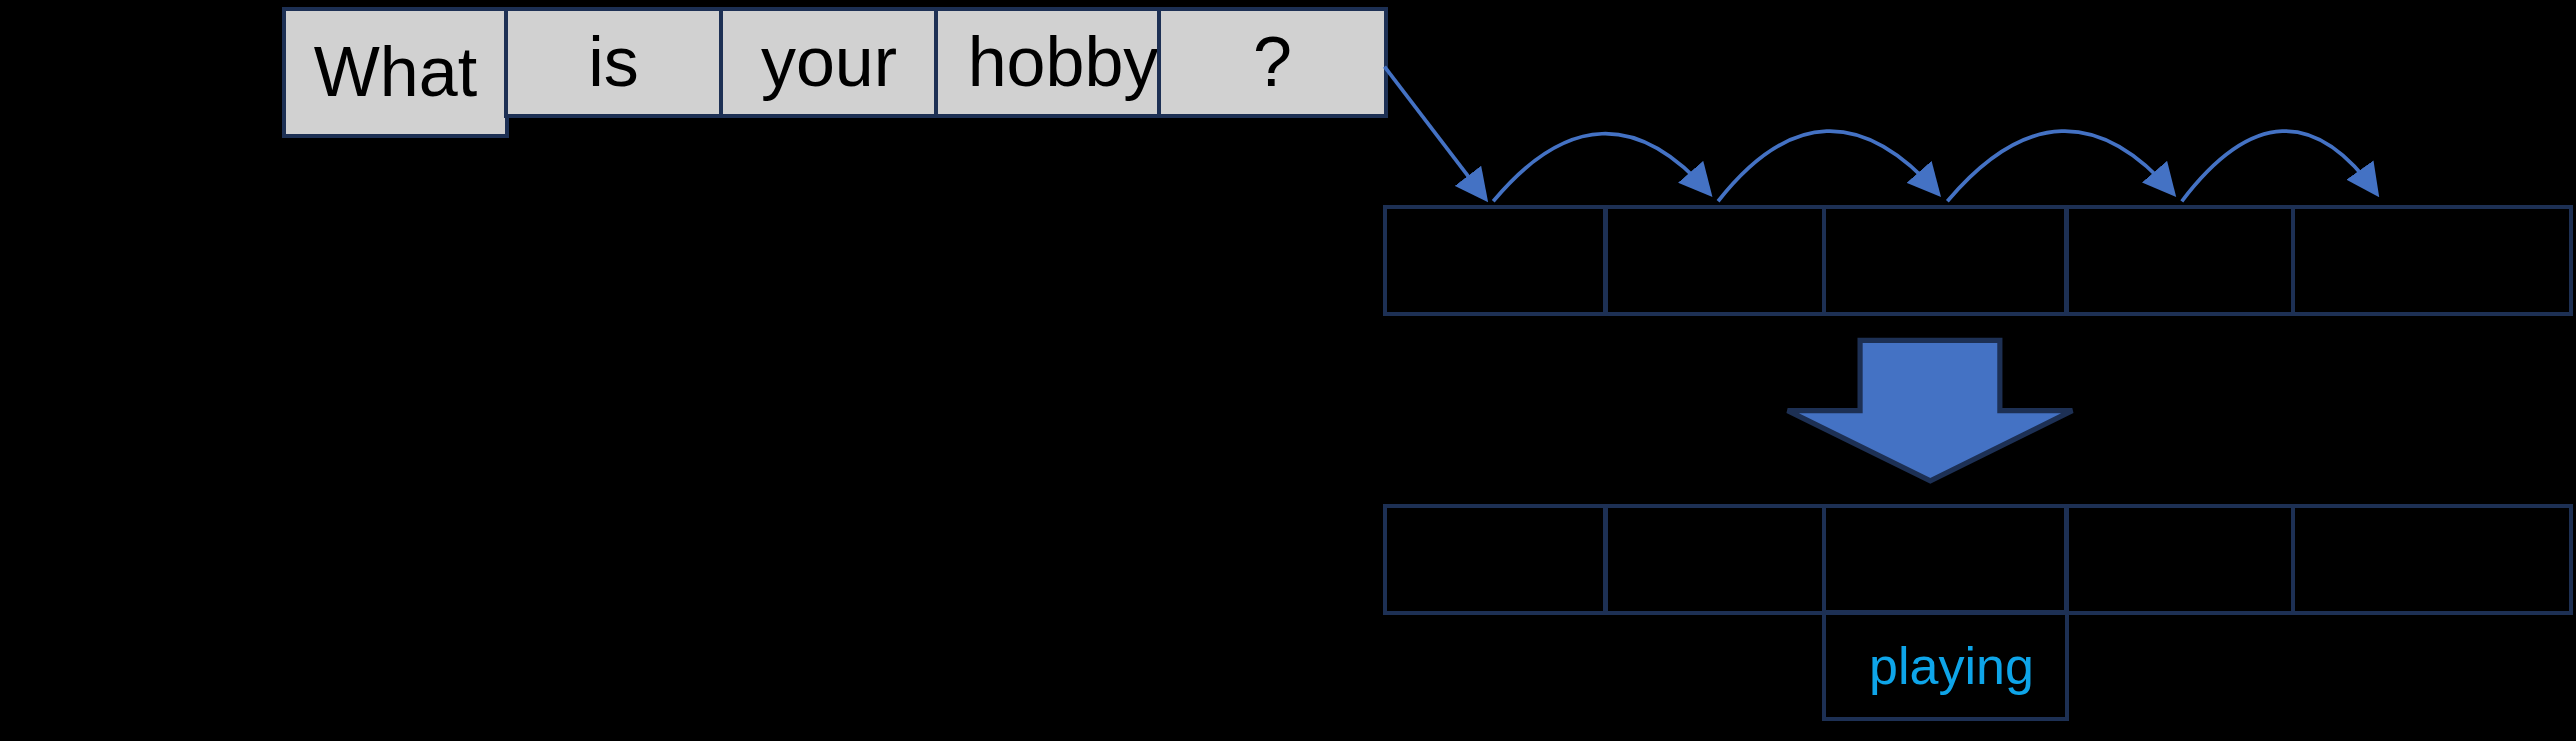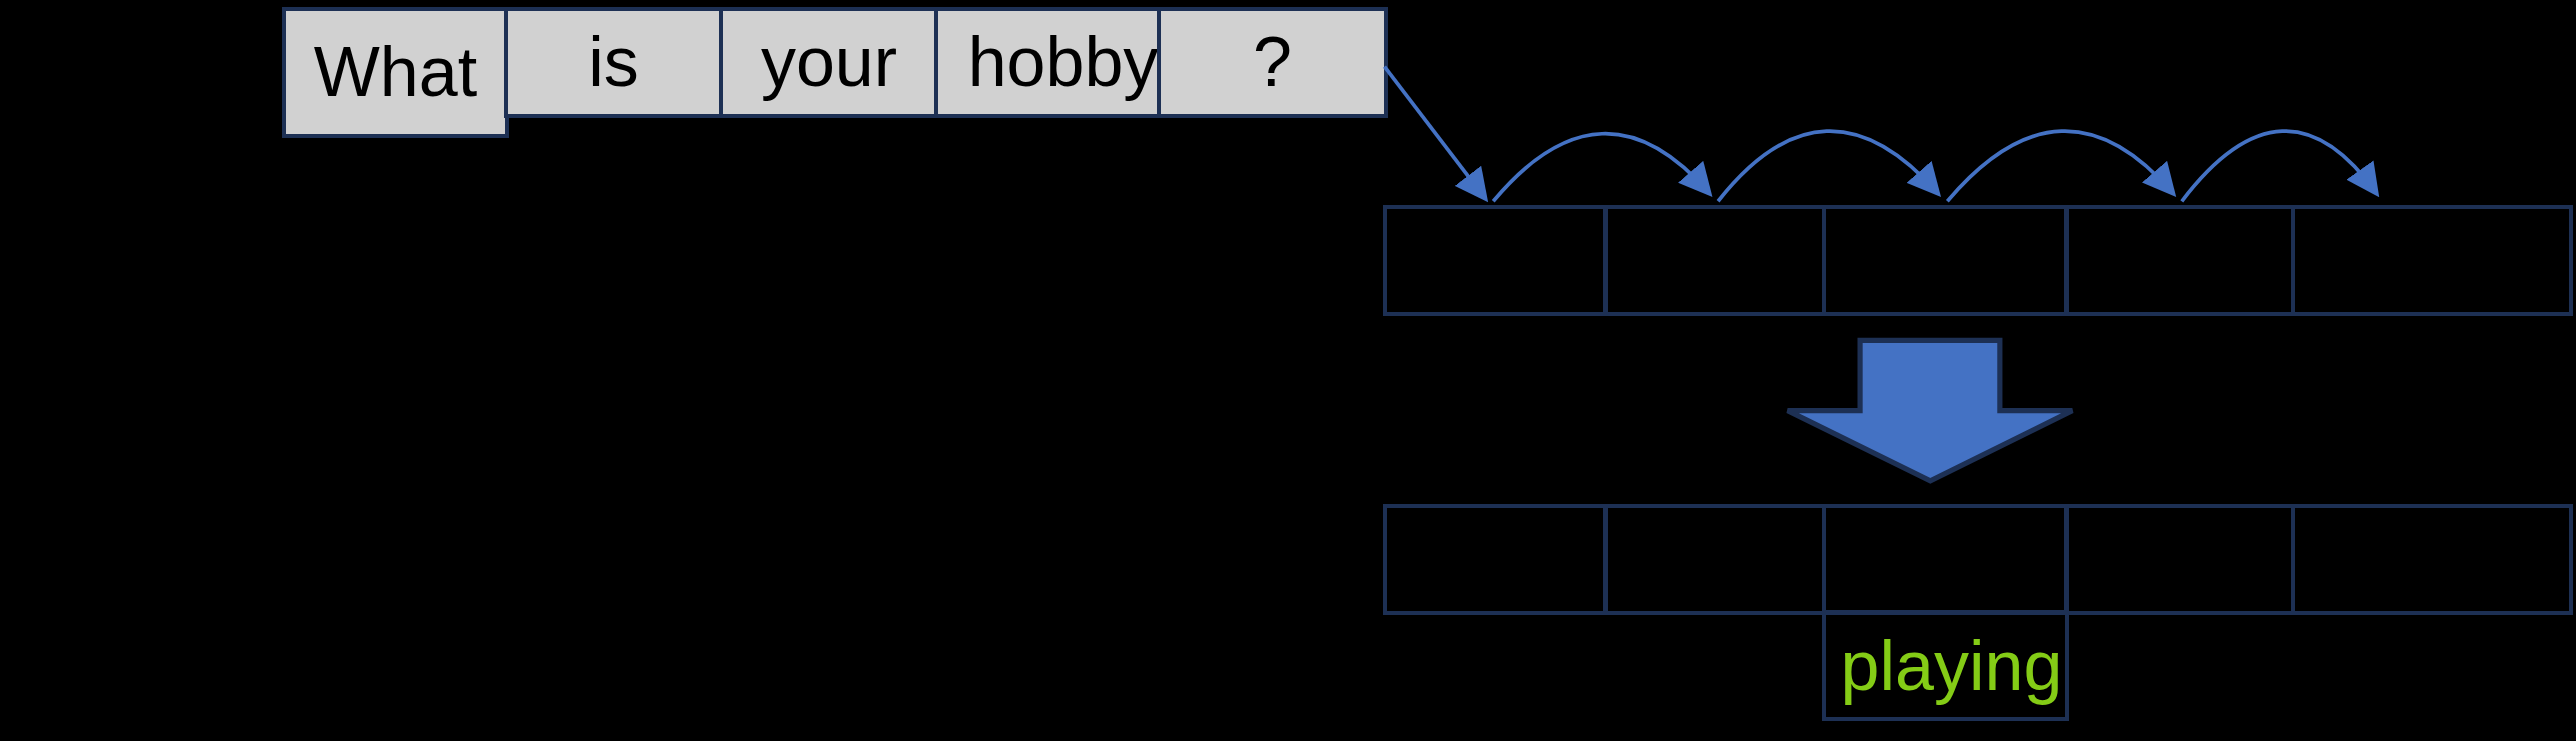--- a/index.html
+++ b/index.html
@@ -32,22 +32,22 @@
     color: #000000;
     line-height: 1;
   }
   .empty-cell {
     background: transparent;
   }
   .pred-cell {
     background: transparent;
   }
   .pred-label {
-    font-size: 70px;
-    color: #84cc16;
+    font-size: 52px;
+    color: #0ea5e9;
     line-height: 1;
     margin-left: 12px;
   }
   .overlay {
     position: absolute;
     left: 0;
     top: 0;
     width: 2576px;
     height: 742px;
     pointer-events: none;

